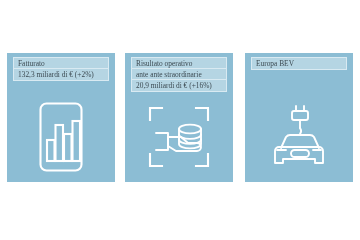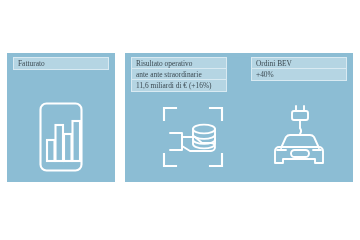--- a/index.html
+++ b/index.html
@@ -24,21 +24,21 @@
   }
 
   .panel {
     position: absolute;
     top: 53px;
     width: 108px;
     height: 129px;
     background: #8cbdd4;
   }
   .panel-1 { left: 7px; }
-  .panel-2 { left: 125px; padding-left: 28px; }
+  .panel-2 { left: 125px; }
   .panel-3 { left: 245px; }
 
   .textblock {
     position: absolute;
     left: 6px;
     top: 4px;
     width: 96px;
     background: #b5d5e3;
     border: 1px solid #d9eaf2;
     box-sizing: border-box;
@@ -87,39 +87,40 @@
   }
 </style>
 </head>
 <body>
 
 <div class="board">
 
   <div class="panel panel-1">
     <div class="textblock">
       <div class="textline">Fatturato</div>
+      <div class="textline">132,3 miliardi di € (+2%)</div>
     </div>
     <div class="icon-wrap">
       <span>
         <svg width="46" height="72" viewBox="0 0 46 72">
           <rect class="stroke-w" x="2.5" y="2.5" width="41" height="67" rx="6" ry="6"></rect>
           <rect class="stroke-w" x="9" y="39" width="7.5" height="21"></rect>
           <rect class="stroke-w" x="17.5" y="24" width="7.5" height="36"></rect>
           <rect class="stroke-w" x="26" y="33" width="7.5" height="27"></rect>
           <rect class="stroke-w" x="34.5" y="20" width="7.5" height="40"></rect>
         </svg>
       </span>
     </div>
   </div>
 
   <div class="panel panel-2">
     <div class="textblock">
       <div class="textline">Risultato operativo</div>
       <div class="textline">ante ante straordinarie</div>
-      <div class="textline">11,6 miliardi di € (+16%)</div>
+      <div class="textline">20,9 miliardi di € (+16%)</div>
     </div>
     <div class="icon-wrap">
       <span>
         <svg width="62" height="62" viewBox="0 0 62 62">
 
           <polyline class="stroke-w" points="2,14 2,2 14,2"></polyline>
           <polyline class="stroke-w" points="48,2 60,2 60,14"></polyline>
           <polyline class="stroke-w" points="60,48 60,60 48,60"></polyline>
           <polyline class="stroke-w" points="14,60 2,60 2,48"></polyline>
 
@@ -131,22 +132,21 @@
           <path class="stroke-w-thin" d="M8 27 L20 27 L20 44 L8 44"></path>
 
           <path class="stroke-w-thin" d="M20 31 L33 31 L40 37 L49 37 A4 4 0 0 1 49 45 L28 45 L20 40 Z"></path>
         </svg>
       </span>
     </div>
   </div>
 
   <div class="panel panel-3">
     <div class="textblock">
-      <div class="textline">Ordini BEV</div>
-      <div class="textline">+40%</div>
+      <div class="textline">Europa BEV</div>
     </div>
     <div class="icon-wrap">
       <span>
         <svg width="64" height="72" viewBox="0 0 64 72">
 
           <line class="stroke-w-thin" x1="29" y1="5" x2="29" y2="10"></line>
           <line class="stroke-w-thin" x1="37" y1="5" x2="37" y2="10"></line>
           <rect class="stroke-w-thin" x="25" y="10" width="16" height="9" rx="2" ry="2"></rect>
           <path class="stroke-w-thin" d="M33 19 L33 27"></path>
           <path class="stroke-w-thin" d="M33 27 A5 5 0 0 1 33 33"></path>

